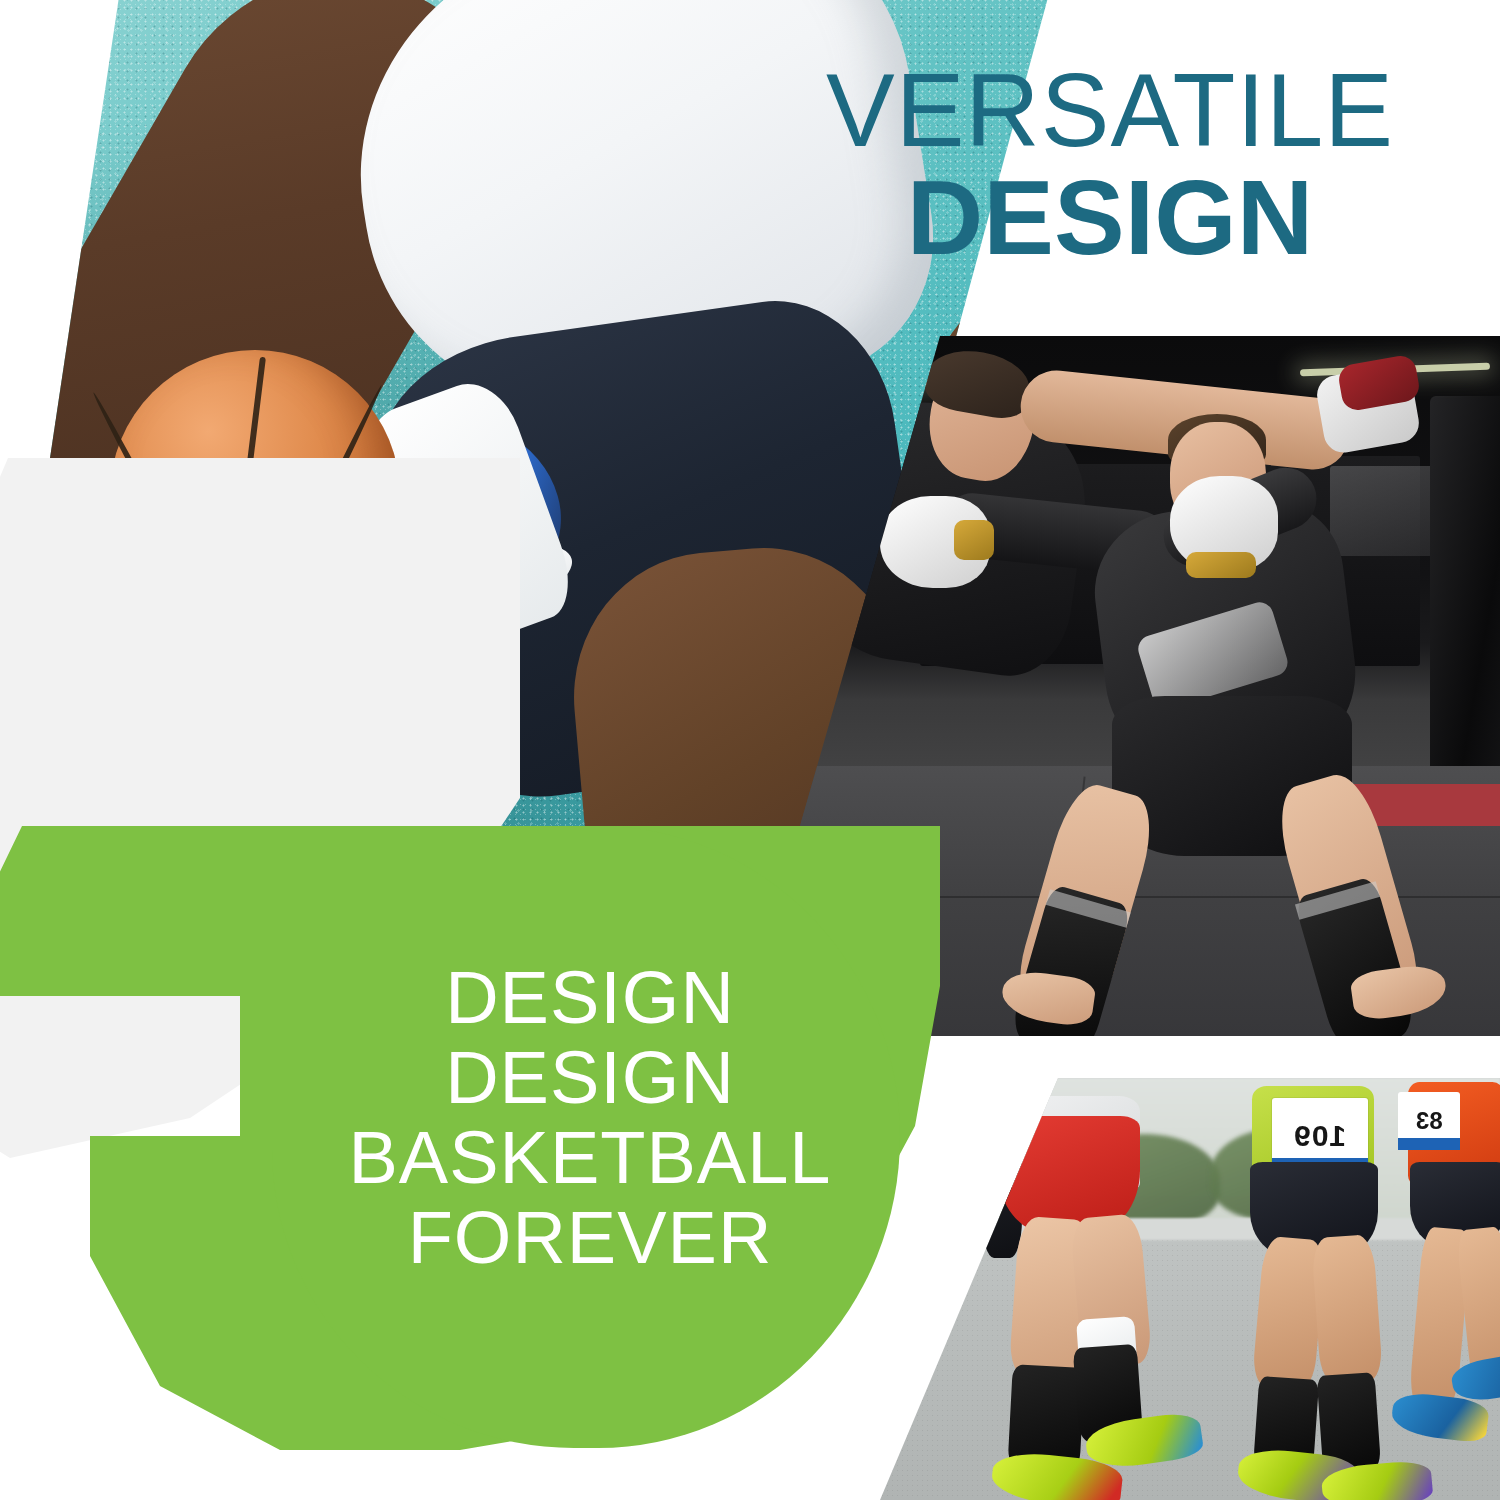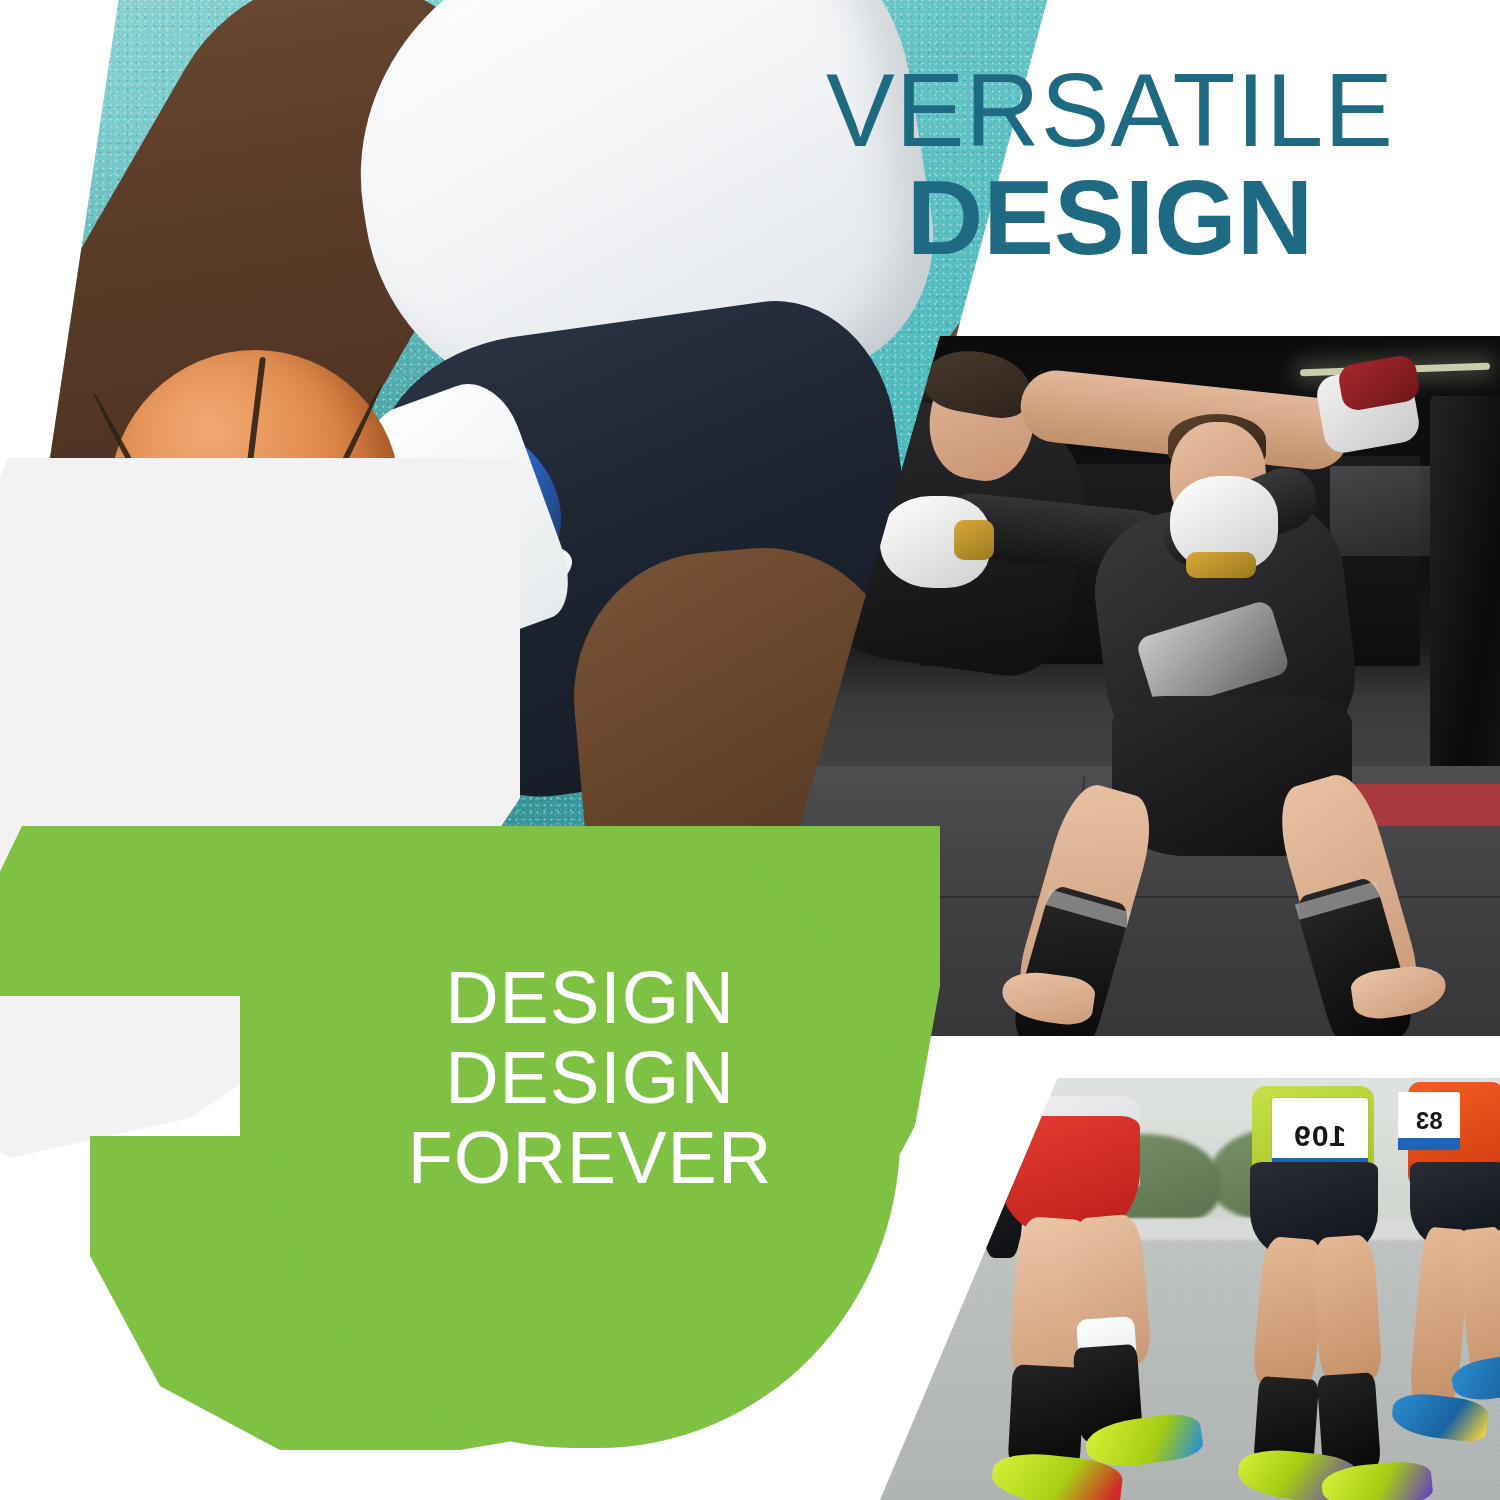--- a/index.html
+++ b/index.html
@@ -417,16 +417,17 @@
   <div id="shape-green-lobe"></div>
 
   <div id="headline">
     <span class="line1">VERSATILE</span>
     <span class="line2">DESIGN</span>
   </div>
 
   <div id="activities">
     <span>DESIGN</span>
     <span>DESIGN</span>
+    <span>BASKETBALL</span>
     <span>FOREVER</span>
   </div>
 
 </div>
 
 </body></html>

